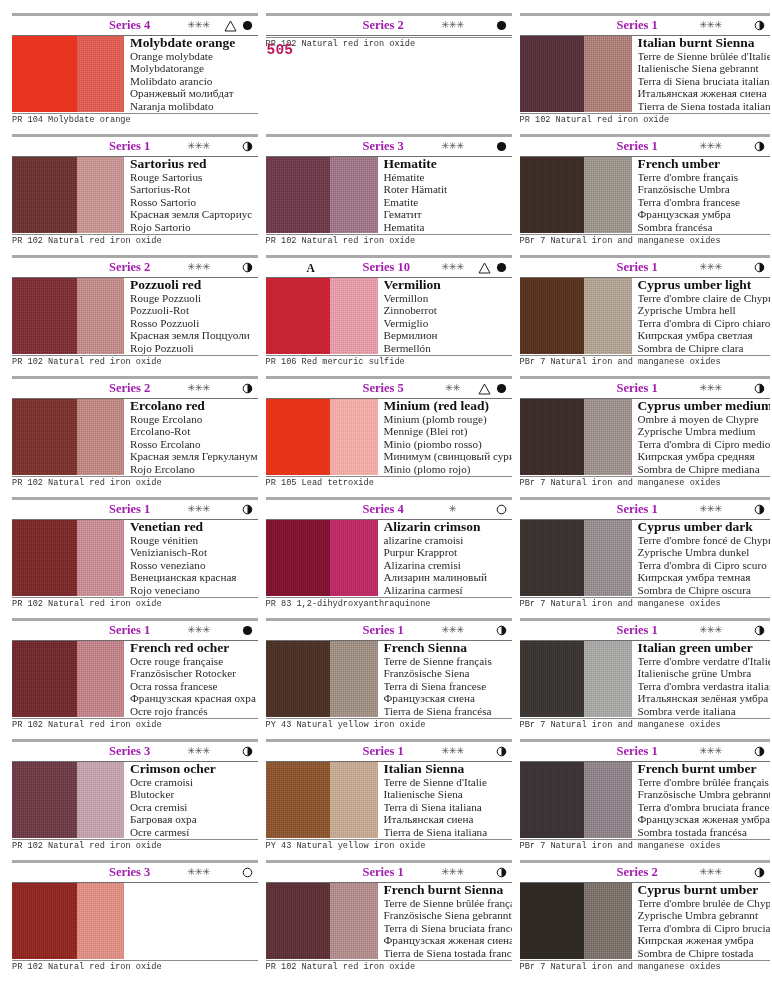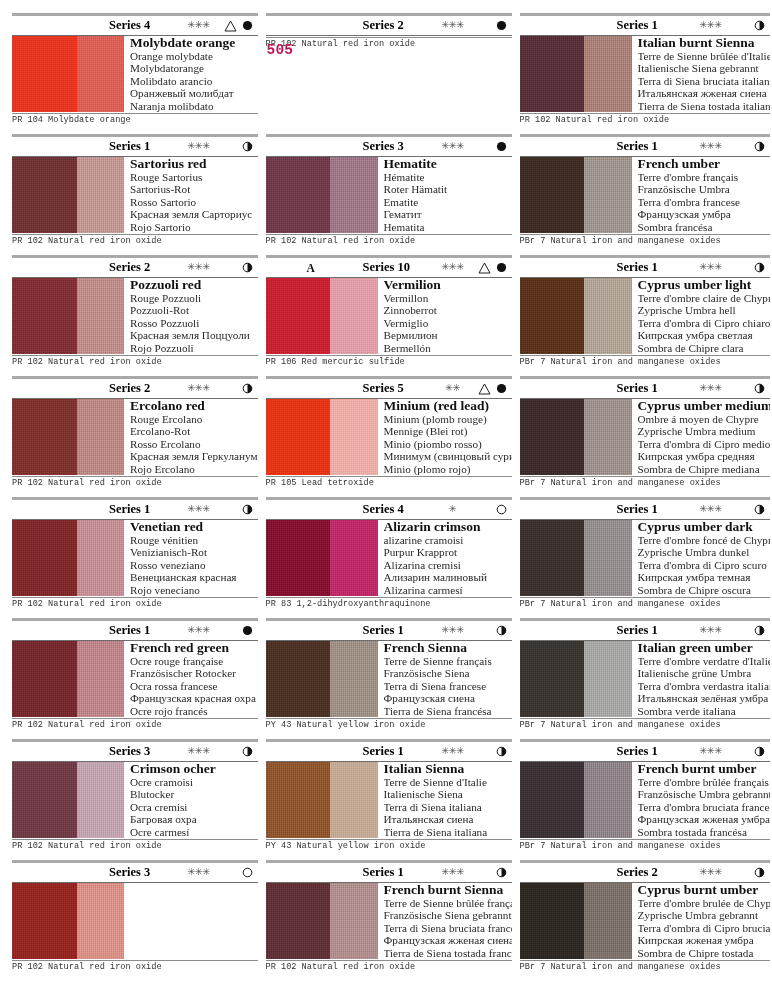--- a/index.html
+++ b/index.html
@@ -63,21 +63,21 @@
     width:28px;
     color:#111;
   }
   .series{
     flex:1;
     text-align:left;
     padding-left:28px;
     font-family:"Liberation Serif", serif;
     font-size:12.5px;
     font-weight:600;
-    color:#000000;
+    color:#a21caf;
     white-space:nowrap;
   }
   .lightfast{
     width:48px;
     text-align:center;
     font-size:9.5px;
     letter-spacing:-0.5px;
     color:#4a4a4a;
     line-height:1;
     white-space:nowrap;
@@ -362,21 +362,21 @@
           </span>
         </div>
         <div class="rule-mid"></div>
         <div class="body-row">
           <div class="swatch">
             <div class="mass" style="background:#6f2b2f"></div>
             <div class="tint" style="background:#c08288"></div>
             <div class="tex"></div>
           </div>
           <div class="names">
-            <div class="nm-en">French red green</div>
+            <div class="nm-en">French red ocher</div>
             <div class="nm">Ocre rouge française</div>
             <div class="nm">Französischer Rotocker</div>
             <div class="nm">Ocra rossa francese</div>
             <div class="nm">Французская красная охра</div>
             <div class="nm">Ocre rojo francés</div>
           </div>
         </div>
         <div class="rule-bot"></div>
         <div class="pigment">PR 102 Natural red iron oxide</div>
       </div>

